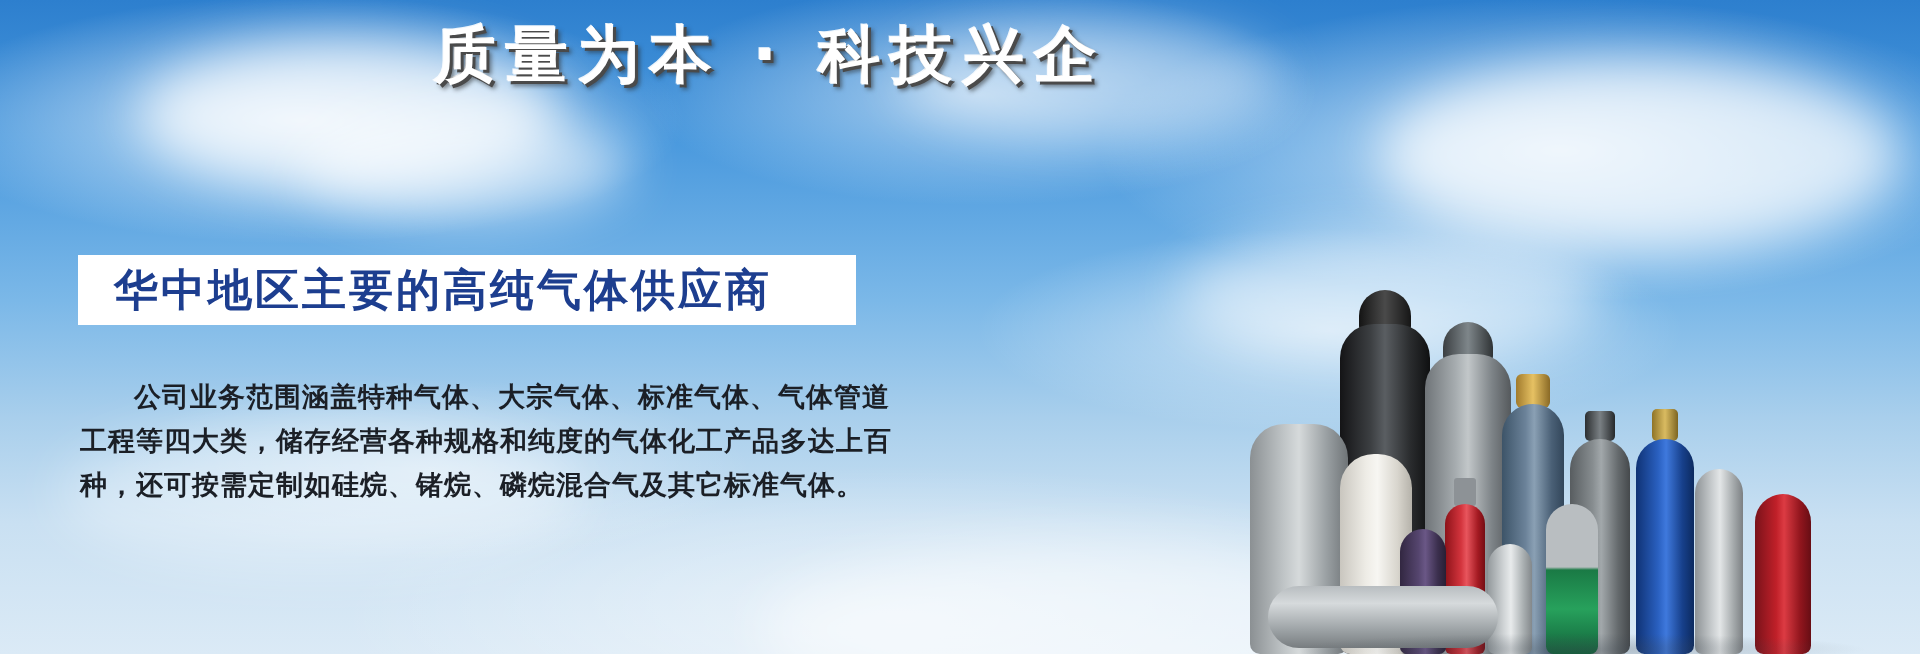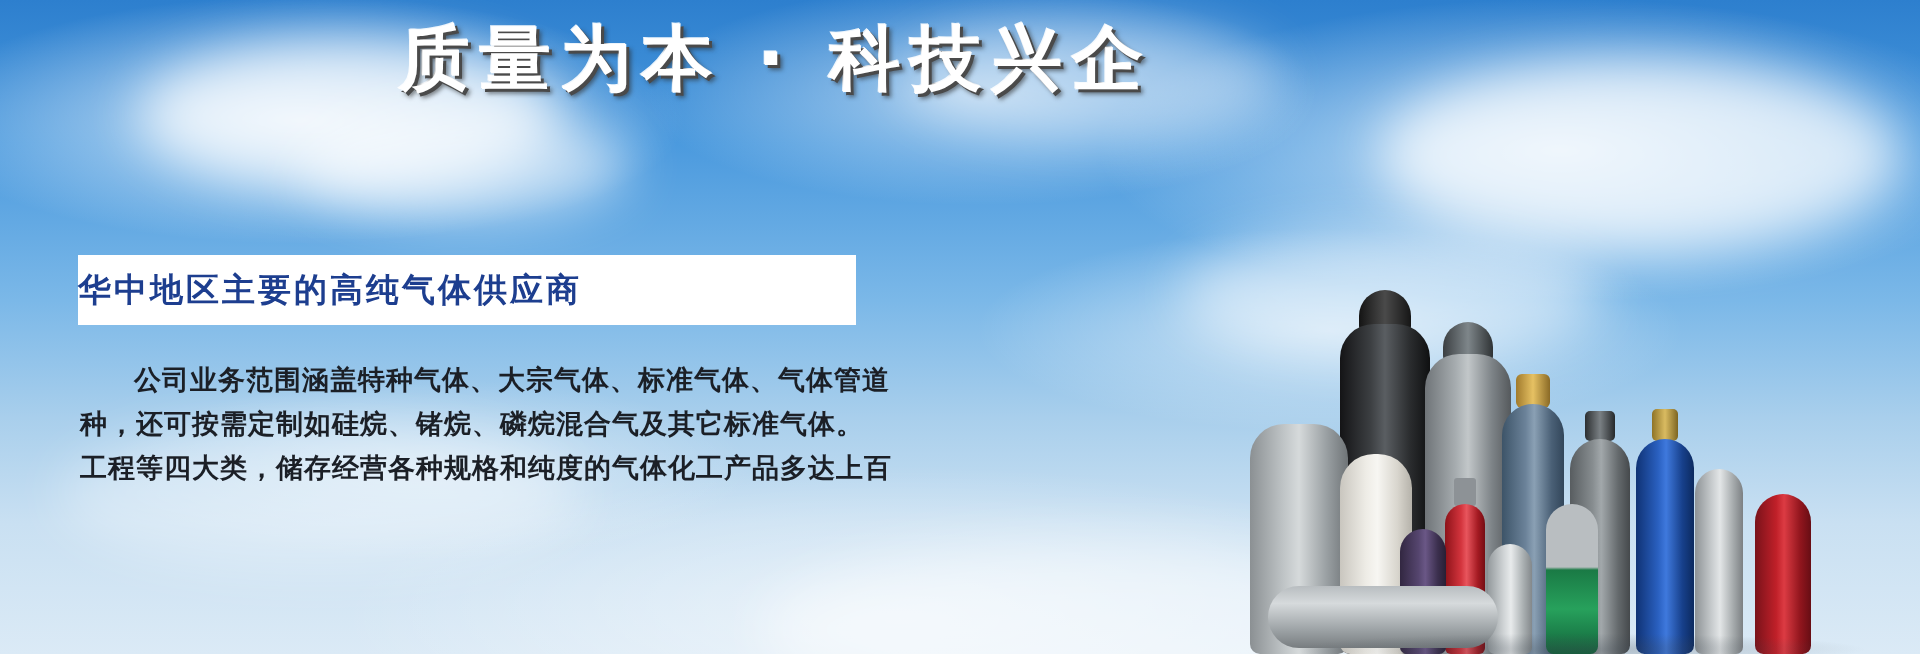--- a/index.html
+++ b/index.html
@@ -22,54 +22,54 @@
   .cloud{position:absolute;border-radius:50%;background:rgba(255,255,255,.70);filter:blur(26px);pointer-events:none;}
   .c1{left:140px;top:40px;width:420px;height:150px;}
   .c2{left:300px;top:110px;width:330px;height:110px;background:rgba(255,255,255,.55);}
   .c3{left:1380px;top:60px;width:520px;height:190px;}
   .c4{left:1180px;top:230px;width:420px;height:130px;background:rgba(255,255,255,.45);}
   .c5{left:60px;top:420px;width:520px;height:150px;background:rgba(255,255,255,.35);}
   .c6{left:760px;top:540px;width:700px;height:180px;background:rgba(255,255,255,.45);}
   .c7{left:900px;top:20px;width:380px;height:120px;background:rgba(255,255,255,.38);}
 
   .headline{
-    position:absolute;left:6px;top:22px;width:1540px;text-align:center;
+    position:absolute;left:0;top:22px;width:1540px;text-align:center;
     font-family:"DejaVu Sans","Liberation Sans",sans-serif;
-    font-weight:bold;font-size:71px;line-height:1.05;color:#ffffff;
+    font-weight:bold;font-size:62px;line-height:1.05;color:#ffffff;
     letter-spacing:10px;
     text-shadow:
        3px 3px 0 #4a4a4a,
        5px 5px 4px rgba(40,40,40,.55),
       -1px -1px 0 rgba(255,255,255,.9);
     white-space:nowrap;
   }
   .subhead{
     position:absolute;left:0;top:140px;width:1540px;text-align:center;
     font-family:"Liberation Serif","DejaVu Serif",serif;
     font-weight:bold;font-size:38px;color:#15181c;letter-spacing:0px;
     white-space:nowrap;
   }
   .tagbox{
     position:absolute;left:78px;top:255px;width:778px;height:70px;
     background:#ffffff;
     display:flex;align-items:center;
   }
   .tagbox .tagtext{
     font-family:"DejaVu Sans","Liberation Sans",sans-serif;
-    font-weight:bold;font-size:33px;color:#1d3e8f;letter-spacing:3px;
-    white-space:nowrap;
+    font-weight:bold;font-size:44px;color:#1d3e8f;letter-spacing:3px;
+    padding-left:36px;white-space:nowrap;
   }
   .paragraph{
     position:absolute;left:80px;top:358px;width:790px;
     font-family:"DejaVu Serif","Liberation Serif",serif;
     font-weight:bold;font-size:27px;line-height:44px;color:#1b1f26;
     letter-spacing:1px;
   }
   .paragraph .pline{white-space:nowrap;}
-  .paragraph .pline.indent{text-indent:54px;}
+  .paragraph .pline.indent{text-indent:54px;margin-top:17px;}
 
   
   .photo{position:absolute;right:0;bottom:0;width:680px;height:420px;}
   .cyl{position:absolute;bottom:0;border-radius:34px 34px 10px 10px;}
   .cyl .body{position:absolute;inset:0;border-radius:inherit;}
   .valve{position:absolute;left:50%;transform:translateX(-50%);background:#6b6f73;border-radius:3px;}
   .cap{position:absolute;left:50%;transform:translateX(-50%);border-radius:6px 6px 2px 2px;}
   .tank{position:absolute;border-radius:60px;}
   .shadowblob{position:absolute;bottom:0;left:0;right:0;height:46px;
     background:radial-gradient(ellipse 60% 50% at 50% 90%, rgba(60,70,80,.30), rgba(60,70,80,0) 70%);}
@@ -89,22 +89,22 @@
 
   <div class="headline">质量为本 · 科技兴企</div>
 
 
   <div class="tagbox">
     <span class="tagtext">华中地区主要的高纯气体供应商</span>
   </div>
 
   <div class="paragraph">
     <div class="pline indent">公司业务范围涵盖特种气体、大宗气体、标准气体、气体管道</div>
+    <div class="pline">工程等四大类，储存经营各种规格和纯度的气体化工产品多达上百</div>
     <div class="pline">种，还可按需定制如硅烷、锗烷、磷烷混合气及其它标准气体。</div>
-    <div class="pline">工程等四大类，储存经营各种规格和纯度的气体化工产品多达上百</div>
   </div>
 
   <div class="photo">
 
     <div class="cyl" style="left:100px;width:90px;height:330px;">
       <div class="cap" style="top:-34px;width:52px;height:40px;
            background:linear-gradient(90deg,#141414,#4a4a4a,#161616);border-radius:26px 26px 4px 4px;"></div>
       <div class="body" style="background:linear-gradient(90deg,#141416 0%,#3c3f42 34%,#5a5e62 50%,#2a2c2e 78%,#0f1011 100%);"></div>
     </div>
 

